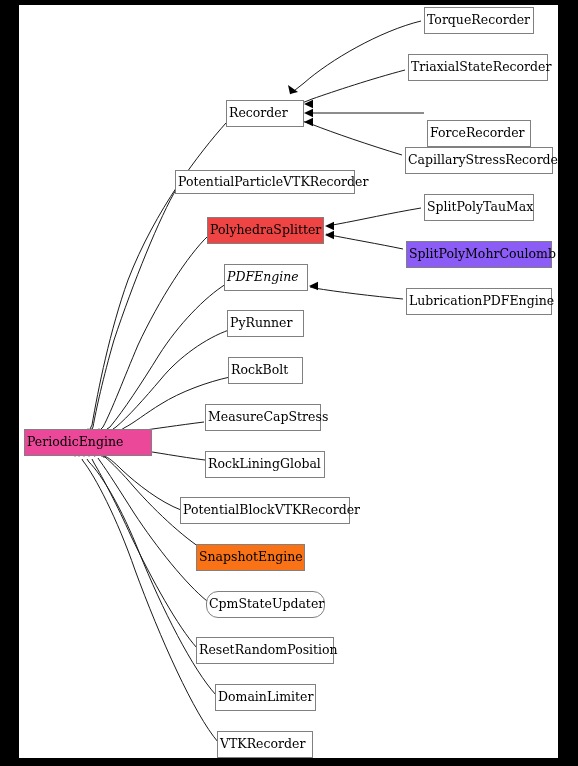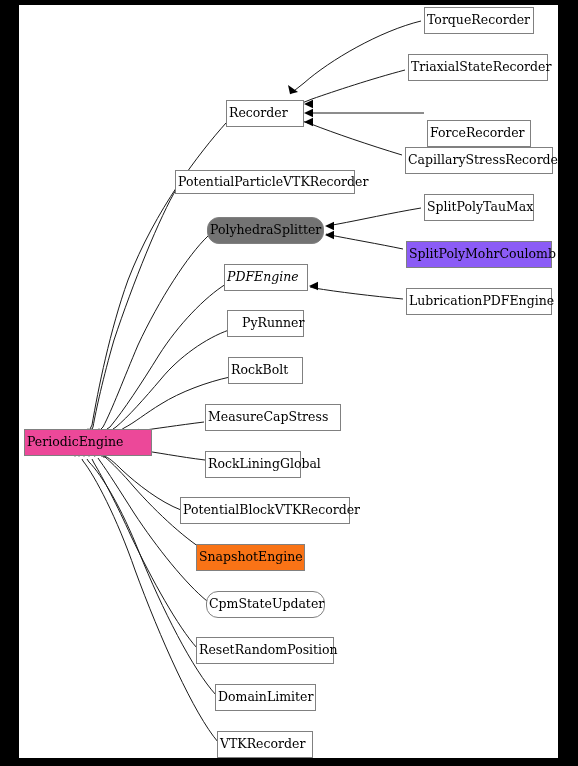--- a/index.html
+++ b/index.html
@@ -121,45 +121,45 @@
       </div>
       <div class="node" style="left: 427px; top: 100px; width: 104px; height: 27px; border-color: rgb(128, 128, 128); background: rgb(255, 255, 255); margin-top: 20px;">
         <span class="label">ForceRecorder</span>
       </div>
       <div class="node" style="left: 405px; top: 147px; width: 148px; height: 27px; border-color: rgb(128, 128, 128); background: rgb(255, 255, 255);">
         <span class="label">CapillaryStressRecorder</span>
       </div>
       <div class="node" style="left: 175px; top: 170px; width: 180px; height: 24px; border-color: rgb(128, 128, 128); background: rgb(255, 255, 255);">
         <span class="label">PotentialParticleVTKRecorder</span>
       </div>
-      <div class="node" style="left: 207px; top: 217px; width: 117px; height: 27px; border-color: rgb(128, 128, 128); background: #737373; border-radius: 12px;">
+      <div class="node" style="left: 207px; top: 217px; width: 117px; height: 27px; border-color: rgb(128, 128, 128); background: #ef4444;">
         <span class="label">PolyhedraSplitter</span>
       </div>
       <div class="node" style="left: 424px; top: 194px; width: 110px; height: 27px; border-color: rgb(128, 128, 128); background: rgb(255, 255, 255);">
         <span class="label">SplitPolyTauMax</span>
       </div>
       <div class="node" style="left: 406px; top: 241px; width: 146px; height: 27px; border-color: rgb(128, 128, 128); background: #8b5cf6;">
         <span class="label">SplitPolyMohrCoulomb</span>
       </div>
       <div class="node" style="left: 224px; top: 264px; width: 84px; height: 27px; border-color: rgb(128, 128, 128); background: rgb(255, 255, 255); font-style: italic;">
         <span class="label">PDFEngine</span>
       </div>
       <div class="node" style="left: 406px; top: 288px; width: 146px; height: 27px; border-color: rgb(128, 128, 128); background: rgb(255, 255, 255);">
         <span class="label">LubricationPDFEngine</span>
       </div>
-      <div class="node" style="left: 227px; top: 310px; width: 77px; height: 27px; border-color: rgb(128, 128, 128); background: rgb(255, 255, 255); padding-left: 12px;">
+      <div class="node" style="left: 227px; top: 310px; width: 77px; height: 27px; border-color: rgb(128, 128, 128); background: rgb(255, 255, 255);">
         <span class="label">PyRunner</span>
       </div>
       <div class="node" style="left: 228px; top: 357px; width: 75px; height: 27px; border-color: rgb(128, 128, 128); background: rgb(255, 255, 255);">
         <span class="label">RockBolt</span>
       </div>
-      <div class="node" style="left: 205px; top: 404px; width: 136px; height: 27px; border-color: rgb(128, 128, 128); background: rgb(255, 255, 255);">
+      <div class="node" style="left: 205px; top: 404px; width: 116px; height: 27px; border-color: rgb(128, 128, 128); background: rgb(255, 255, 255);">
         <span class="label">MeasureCapStress</span>
       </div>
-      <div class="node" style="left: 205px; top: 451px; width: 96px; height: 27px; border-color: rgb(128, 128, 128); background: rgb(255, 255, 255);">
+      <div class="node" style="left: 205px; top: 451px; width: 120px; height: 27px; border-color: rgb(128, 128, 128); background: rgb(255, 255, 255);">
         <span class="label">RockLiningGlobal</span>
       </div>
       <div class="node" style="left: 180px; top: 497px; width: 170px; height: 27px; border-color: rgb(128, 128, 128); background: rgb(255, 255, 255);">
         <span class="label">PotentialBlockVTKRecorder</span>
       </div>
       <div class="node" style="left: 196px; top: 544px; width: 109px; height: 27px; border-color: rgb(128, 128, 128); background: #f97316;">
         <span class="label">SnapshotEngine</span>
       </div>
       <div class="node" style="left: 206px; top: 591px; width: 119px; height: 27px; border-color: rgb(128, 128, 128); background: rgb(255, 255, 255); border-radius: 12px;">
         <span class="label">CpmStateUpdater</span>

